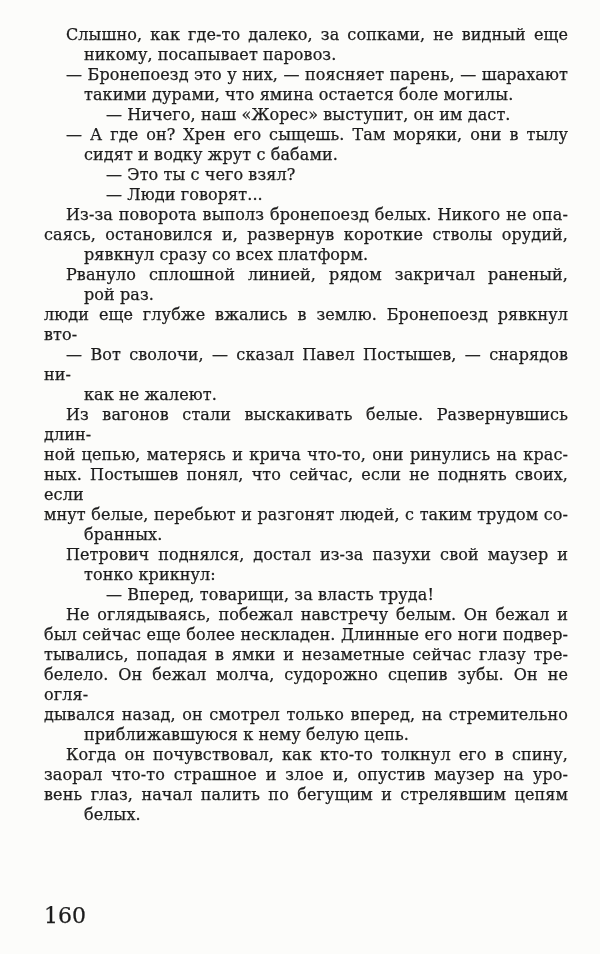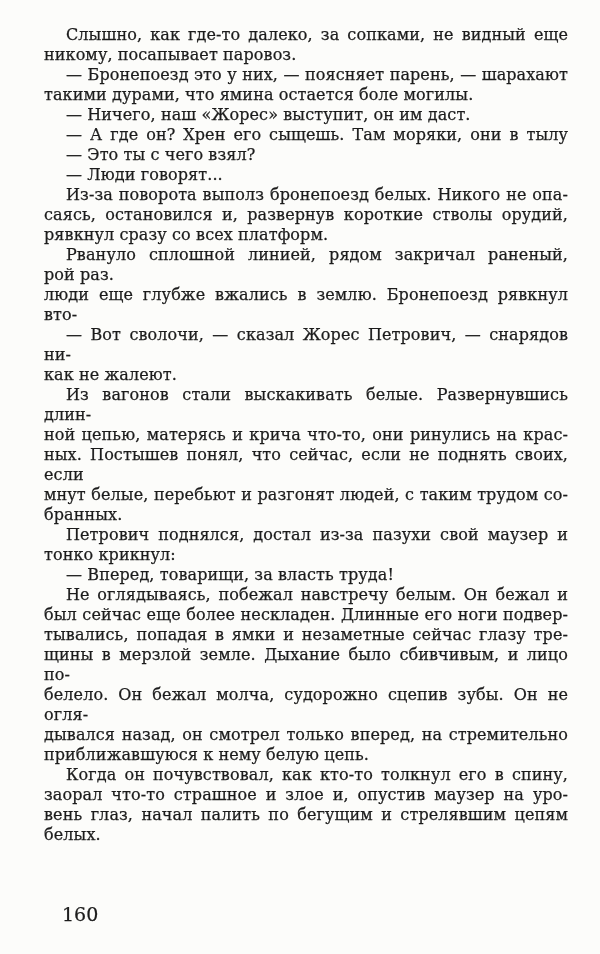--- a/index.html
+++ b/index.html
@@ -40,26 +40,27 @@
   .text-line{
     text-align:justify;
     text-align-last:justify;
     letter-spacing:0.1px;
   }
   .text-line.first-line{
     text-indent:22px;
   }
   .text-line.last-line{
     text-align-last:left;
+    margin-left:40px;
   }
   .page-number{
     position:absolute;
-    left:62px;
+    left:44px;
     top:903px;
-    font-size:19px;
+    font-size:22px;
     -webkit-text-stroke:0.25px var(--ink);
   }
 </style>
 </head>
 <body>
 
 <div class="page">
   <div class="text-column" id="text-column">
       <div class="paragraph">
         <div class="text-line first-line">Слышно, как где-то далеко, за сопками, не видный еще</div>
@@ -67,60 +68,60 @@
       </div>
       <div class="paragraph">
         <div class="text-line first-line">— Бронепоезд это у них, — поясняет парень, — шарахают</div>
         <div class="text-line last-line">такими дурами, что ямина остается боле могилы.</div>
       </div>
       <div class="paragraph">
         <div class="text-line first-line last-line">— Ничего, наш «Жорес» выступит, он им даст.</div>
       </div>
       <div class="paragraph">
         <div class="text-line first-line">— А где он? Хрен его сыщешь. Там моряки, они в тылу</div>
+        <div class="text-line last-line">сидят и водку жрут с бабами.</div>
       </div>
       <div class="paragraph">
         <div class="text-line first-line last-line">— Это ты с чего взял?</div>
       </div>
       <div class="paragraph">
         <div class="text-line first-line last-line">— Люди говорят...</div>
       </div>
       <div class="paragraph">
         <div class="text-line first-line">Из-за поворота выполз бронепоезд белых. Никого не опа-</div>
         <div class="text-line">саясь, остановился и, развернув короткие стволы орудий,</div>
         <div class="text-line last-line">рявкнул сразу со всех платформ.</div>
       </div>
       <div class="paragraph">
         <div class="text-line first-line">Рвануло сплошной линией, рядом закричал раненый,</div>
         <div class="text-line last-line">рой раз.</div>
         <div class="text-line">люди еще глубже вжались в землю. Бронепоезд рявкнул вто-</div>
       </div>
       <div class="paragraph">
-        <div class="text-line first-line">— Вот сволочи, — сказал Жорес Петрович, — снарядов ни-</div>
+        <div class="text-line first-line">— Вот сволочи, — сказал Павел Постышев, — снарядов ни-</div>
         <div class="text-line last-line">как не жалеют.</div>
       </div>
       <div class="paragraph">
         <div class="text-line first-line">Из вагонов стали выскакивать белые. Развернувшись длин-</div>
         <div class="text-line">ной цепью, матерясь и крича что-то, они ринулись на крас-</div>
         <div class="text-line">ных. Постышев понял, что сейчас, если не поднять своих, если</div>
         <div class="text-line">мнут белые, перебьют и разгонят людей, с таким трудом со-</div>
         <div class="text-line last-line">бранных.</div>
       </div>
       <div class="paragraph">
         <div class="text-line first-line">Петрович поднялся, достал из-за пазухи свой маузер и</div>
         <div class="text-line last-line">тонко крикнул:</div>
       </div>
       <div class="paragraph">
         <div class="text-line first-line last-line">— Вперед, товарищи, за власть труда!</div>
       </div>
       <div class="paragraph">
         <div class="text-line first-line">Не оглядываясь, побежал навстречу белым. Он бежал и</div>
         <div class="text-line">был сейчас еще более нескладен. Длинные его ноги подвер-</div>
         <div class="text-line">тывались, попадая в ямки и незаметные сейчас глазу тре-</div>
-        <div class="text-line">щины в мерзлой земле. Дыхание было сбивчивым, и лицо по-</div>
         <div class="text-line">белело. Он бежал молча, судорожно сцепив зубы. Он не огля-</div>
         <div class="text-line">дывался назад, он смотрел только вперед, на стремительно</div>
         <div class="text-line last-line">приближавшуюся к нему белую цепь.</div>
       </div>
       <div class="paragraph">
         <div class="text-line first-line">Когда он почувствовал, как кто-то толкнул его в спину,</div>
         <div class="text-line">заорал что-то страшное и злое и, опустив маузер на уро-</div>
         <div class="text-line">вень глаз, начал палить по бегущим и стрелявшим цепям</div>
         <div class="text-line last-line">белых.</div>
       </div>

